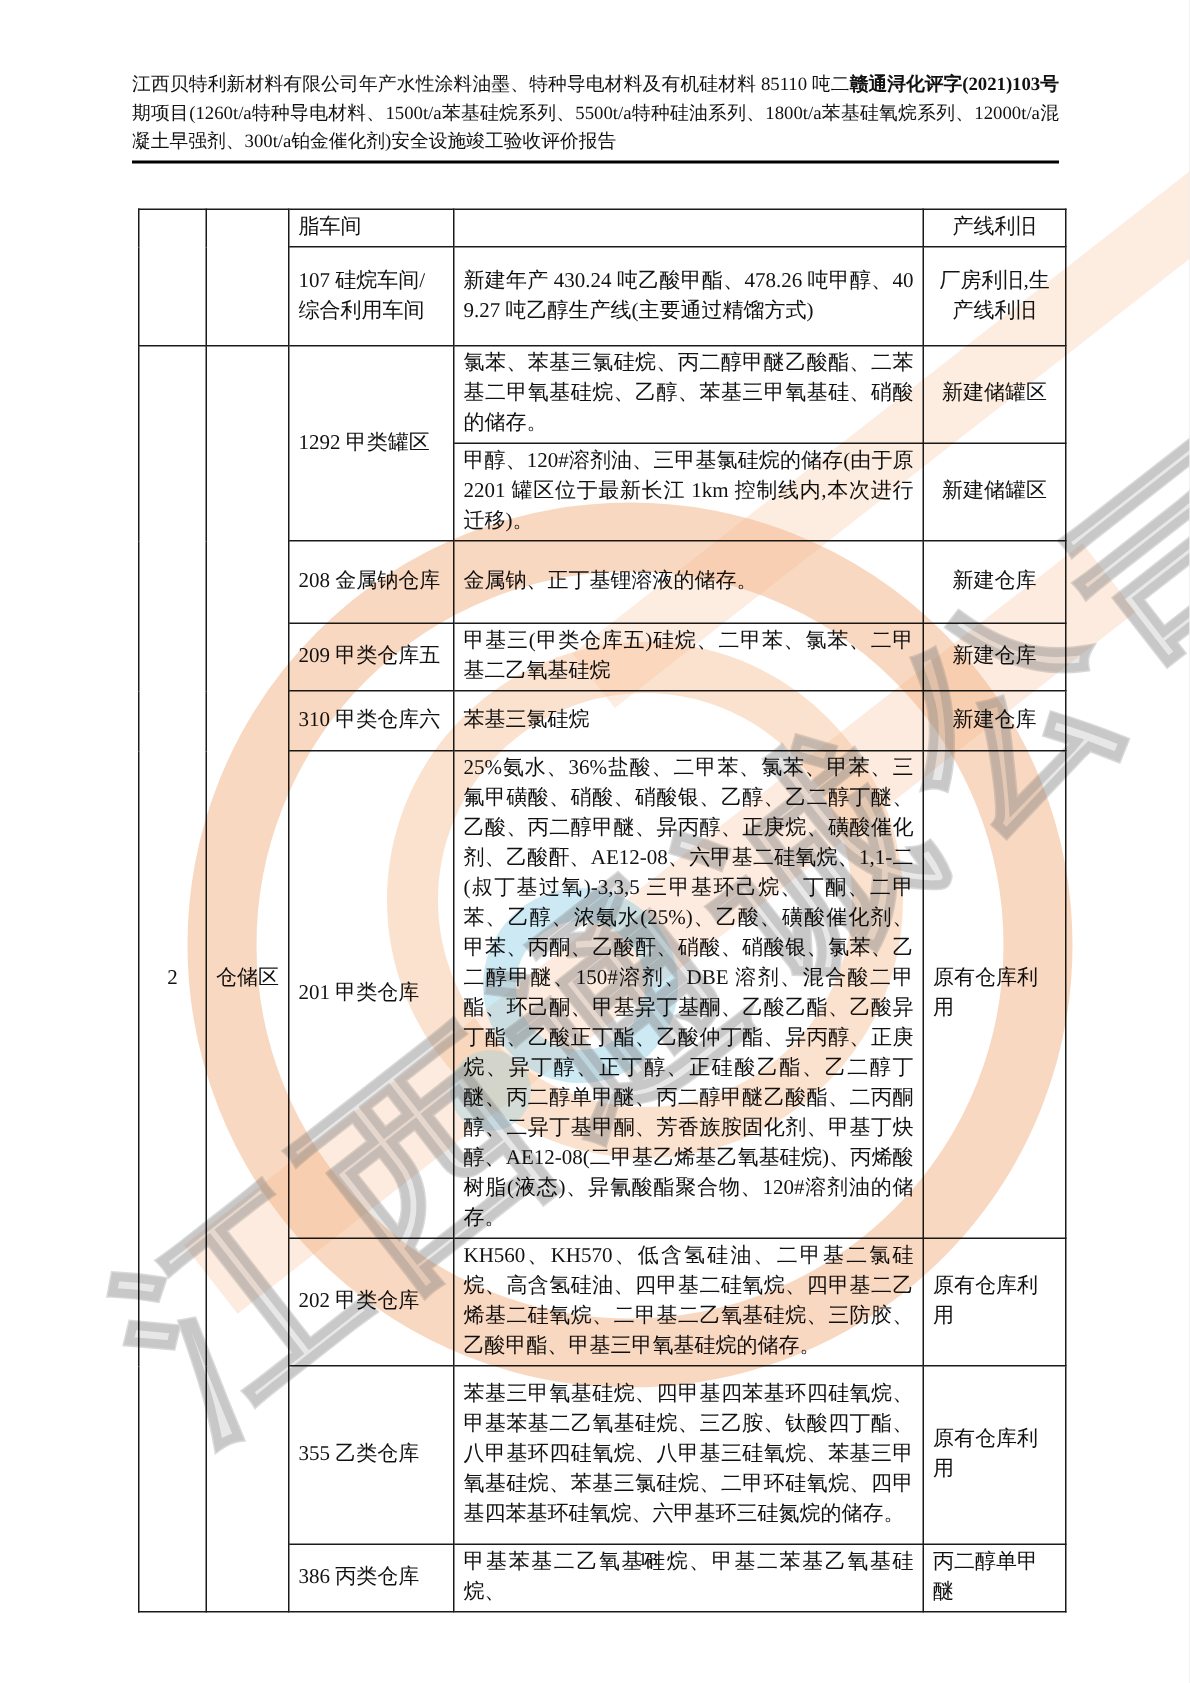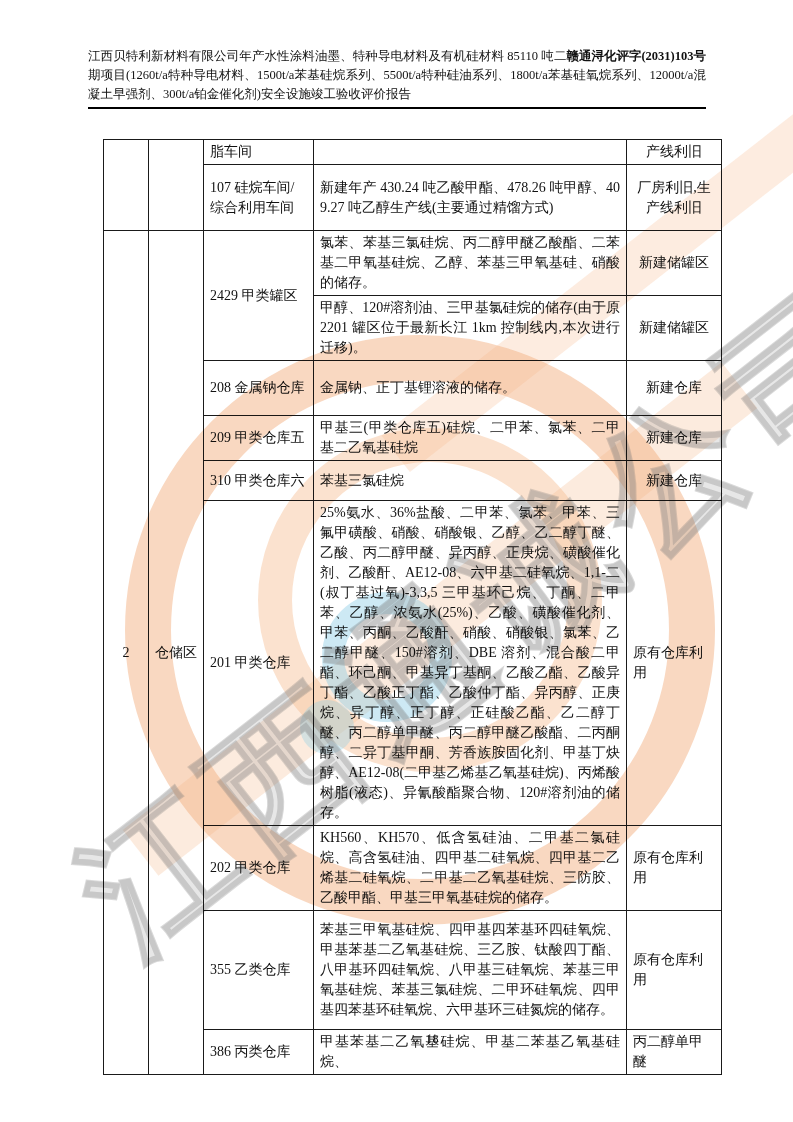--- a/index.html
+++ b/index.html
@@ -13,21 +13,21 @@
   }
   
   .header{
     position:absolute;left:88px;top:47px;width:618px;
     font-size:12.5px;line-height:19px;text-align:justify;
     border-bottom:2px solid #000;padding-bottom:3px;
   }
   .doc-number{float:right;font-weight:bold;}
   
   table.doc-table{
-    position:absolute;left:103px;top:139px;width:618px;
+    position:absolute;left:92px;top:139px;width:618px;
     border-collapse:collapse;table-layout:fixed;
     font-size:14px;line-height:20px;
   }
   .doc-table td{
     border:1px solid #1a1a1a;
     padding:2px 6px;
     vertical-align:middle;
     word-break:break-all;
     overflow:hidden;
   }
@@ -80,21 +80,21 @@
     color:rgba(135,135,135,0.20);
     -webkit-text-stroke:2px rgba(120,120,120,0.28);
   }
 </style>
 </head>
 <body>
 
 <div class="page">
 
   <div class="header">
-    <span class="doc-number">赣通浔化评字(2031)103号</span>
+    <span class="doc-number">赣通浔化评字(2021)103号</span>
     <span>江西贝特利新材料有限公司年产水性涂料油墨、特种导电材料及有机硅材料 85110 吨二期项目(1260t/a特种导电材料、1500t/a苯基硅烷系列、5500t/a特种硅油系列、1800t/a苯基硅氧烷系列、12000t/a混凝土早强剂、300t/a铂金催化剂)安全设施竣工验收评价报告</span>
   </div>
 
   <table class="doc-table">
     <colgroup>
       <col style="width:45px">
         <col style="width:55px">
         <col style="width:110px">
         <col style="width:313px">
         <col style="width:95px">
@@ -110,21 +110,21 @@
       </tr>
       <tr style="height:66px">
         <td class="c-name">107 硅烷车间/综合利用车间</td>
         <td class="c-desc">新建年产 430.24 吨乙酸甲酯、478.26 吨甲醇、409.27 吨乙醇生产线(主要通过精馏方式)</td>
         <td class="c-status">厂房利旧,生产线利旧</td>
       </tr>
 
       <tr style="height:62px">
         <td class="c-num" rowspan="9">2</td>
         <td class="c-area" rowspan="9">仓储区</td>
-        <td class="c-name" rowspan="2">2429 甲类罐区</td>
+        <td class="c-name" rowspan="2">1292 甲类罐区</td>
         <td class="c-desc">氯苯、苯基三氯硅烷、丙二醇甲醚乙酸酯、二苯基二甲氧基硅烷、乙醇、苯基三甲氧基硅、硝酸的储存。</td>
         <td class="c-status">新建储罐区</td>
       </tr>
       <tr style="height:60px">
         <td class="c-desc">甲醇、120#溶剂油、三甲基氯硅烷的储存(由于原 2201 罐区位于最新长江 1km 控制线内,本次进行迁移)。</td>
         <td class="c-status">新建储罐区</td>
       </tr>
       <tr style="height:55px">
         <td class="c-name">208 金属钠仓库</td>
         <td class="c-desc">金属钠、正丁基锂溶液的储存。</td>

